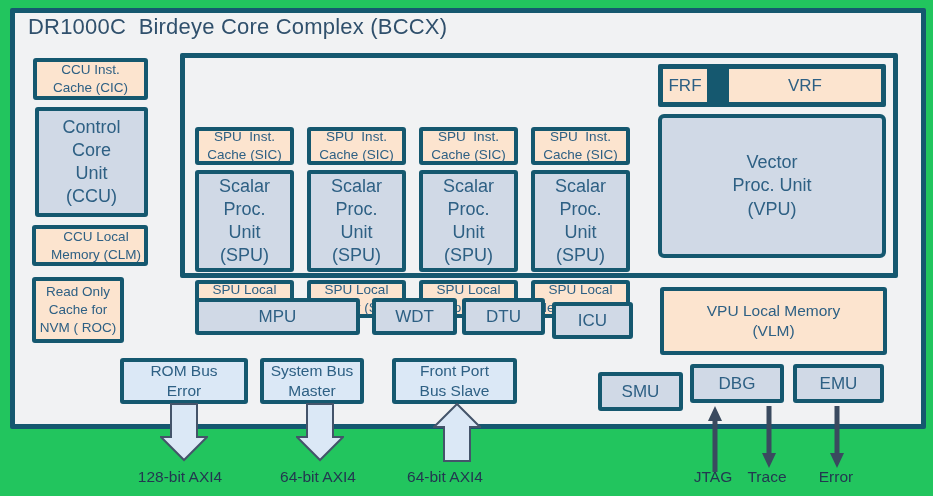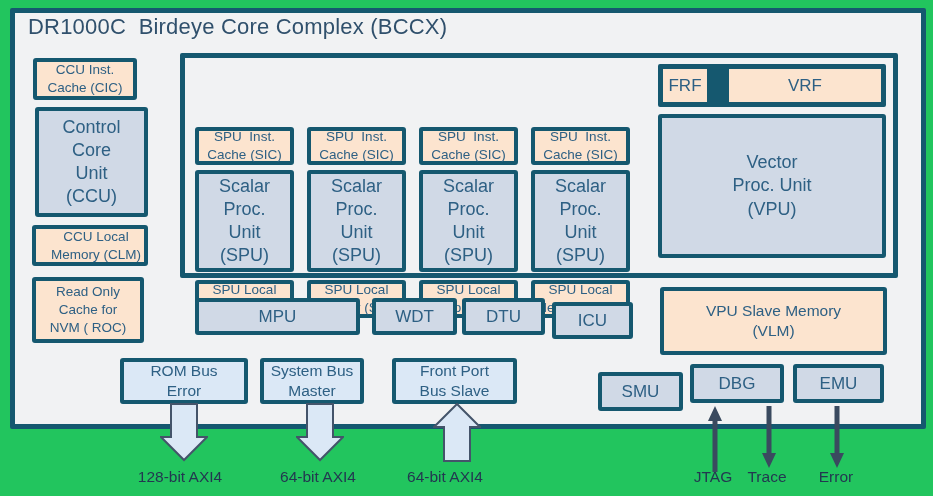--- a/index.html
+++ b/index.html
@@ -55,29 +55,29 @@
   }
 </style>
 </head>
 <body>
 
 <div class="page">
 
   <div class="frame"></div>
   <div class="title">DR1000C  Birdeye Core Complex (BCCX)</div>
 
-  <div class="box peach sm" style="left:33px;top:58px;width:104px;height:42px;">CCU Inst.
+  <div class="box peach sm" style="left:33px;top:58px;width:115px;height:42px;">CCU Inst.
 Cache (CIC)</div>
   <div class="box blue lg" style="left:35px;top:107px;width:113px;height:110px;">Control
 Core
 Unit
 (CCU)</div>
   <div class="box peach sm" style="left:32px;top:225px;width:116px;height:41px;padding-left:12px;">CCU Local
 Memory (CLM)</div>
-  <div class="box peach sm" style="left:32px;top:277px;width:112px;height:66px;">Read Only
+  <div class="box peach sm" style="left:32px;top:277px;width:92px;height:66px;">Read Only
 Cache for
 NVM ( ROC)</div>
 
   <div class="cluster">
     <div class="spu-col" style="left:10px;">
       <div class="box peach sm sic">SPU  Inst.
 Cache (SIC)</div>
       <div class="box blue lg spu">Scalar
 Proc.
 Unit
@@ -114,29 +114,29 @@
 (SPU)</div>
       <div class="box peach sm slm">SPU Local
 Memory (SLM)</div>
     </div>
   </div>
 
   <div class="frfvrf">
     <div class="cell frf">FRF</div>
     <div class="cell vrf">VRF</div>
   </div>
-  <div class="box blue lg" style="left:658px;top:114px;width:228px;height:144px;">Vector
+  <div class="box blue lg" style="left:658px;top:114px;width:228px;height:144px;border-radius:6px;">Vector
 Proc. Unit
 (VPU)</div>
 
   <div class="box blue md" style="left:195px;top:298px;width:165px;height:37px;">MPU</div>
   <div class="box blue md" style="left:372px;top:298px;width:85px;height:37px;">WDT</div>
   <div class="box blue md" style="left:462px;top:298px;width:83px;height:37px;">DTU</div>
   <div class="box blue md" style="left:552px;top:302px;width:81px;height:37px;">ICU</div>
-  <div class="box peach" style="left:660px;top:287px;width:227px;height:68px;font-size:15.5px;">VPU Slave Memory
+  <div class="box peach" style="left:660px;top:287px;width:227px;height:68px;font-size:15.5px;">VPU Local Memory
 (VLM)</div>
 
   <div class="box lblue" style="left:120px;top:358px;width:128px;height:46px;font-size:15.5px;">ROM Bus
 Error</div>
   <div class="box lblue" style="left:260px;top:358px;width:104px;height:46px;font-size:15.5px;">System Bus
 Master</div>
   <div class="box lblue" style="left:392px;top:358px;width:125px;height:46px;font-size:15.5px;">Front Port
 Bus Slave</div>
 
   <div class="box blue md" style="left:598px;top:364px;width:85px;height:39px;margin-top:8px;">SMU</div>

